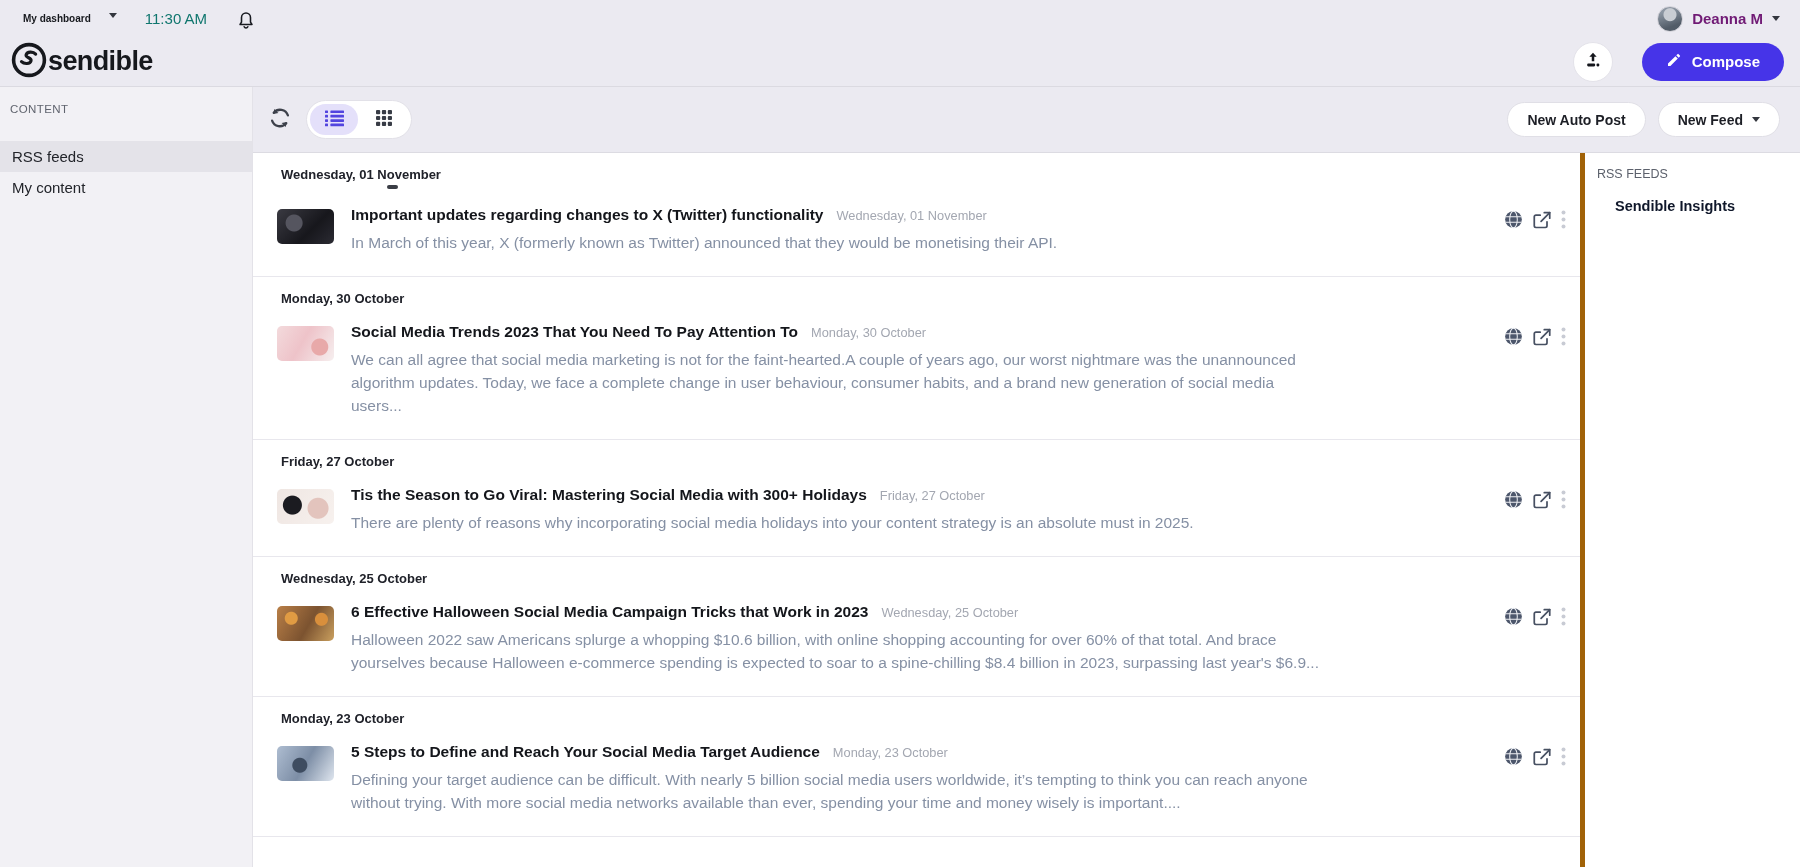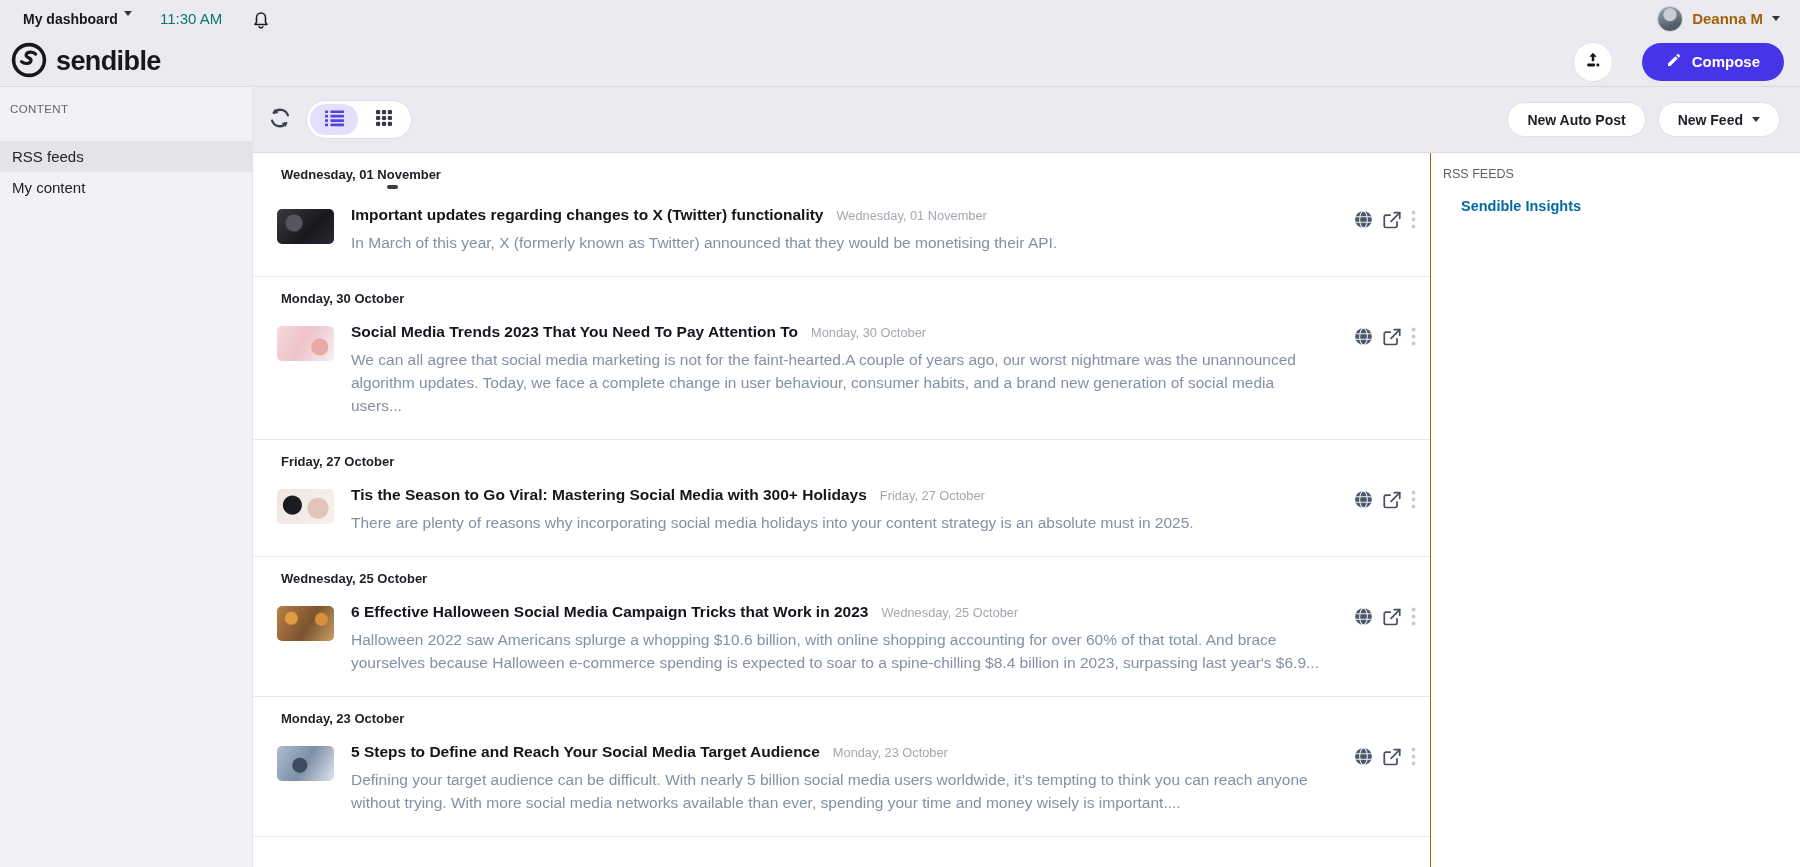--- a/index.html
+++ b/index.html
@@ -2,33 +2,33 @@
 <html><head>
 <meta charset="utf-8">
 <style>
   * { margin:0; padding:0; box-sizing:border-box; }
   html,body { width:1800px; height:867px; overflow:hidden; }
   body { font-family:"Liberation Sans", sans-serif; background:#ffffff; color:#1c1e25; }
 
   
   .topbar { height:37px; background:#ebeaf1; display:flex; align-items:center; justify-content:space-between; padding:0 20px 0 23px; }
   .tb-left { display:flex; align-items:center; gap:28px; }
-  .dash-select { display:flex; gap:6px; font-size:14px; font-weight:bold; color:#16181d; cursor:pointer; }
+  .dash-select { display:flex; gap:18px; font-size:10px; font-weight:bold; color:#16181d; cursor:pointer; }
   .caret { width:0; height:0; border-left:4.5px solid transparent; border-right:4.5px solid transparent; border-top:5.5px solid #33363e; display:inline-block; }
   .time { font-size:15px; color:#0f766e; }
   .bell { display:flex; align-items:center; }
   .tb-right { display:flex; align-items:center; gap:9px; cursor:pointer; }
   .avatar { width:26px; height:26px; border-radius:50%; background:
       radial-gradient(circle at 50% 32%, #c9cdd3 0 6px, transparent 7px),
       linear-gradient(160deg,#8d97a3 20%,#525c68 75%); border:1px solid #d5d4db; }
-  .uname { font-size:15px; font-weight:bold; color:#a16207; }
+  .uname { font-size:15px; font-weight:bold; color:#701a75; }
 
   
   .navbar { height:49px; background:#ebeaf1; display:flex; align-items:center; padding:0 16px 0 10px; }
-  .brand { display:flex; align-items:center; gap:8px; cursor:pointer; }
+  .brand { display:flex; align-items:center; cursor:pointer; }
   .brand-word { font-size:27px; font-weight:bold; letter-spacing:-0.6px; color:#16181d; }
   .main-nav { margin-left:70px; display:flex; gap:46px; height:100%; }
   .nav-item { display:flex; align-items:center; height:100%; position:relative; font-size:15px; color:#22242b; text-decoration:none; cursor:pointer; }
   .nav-item .plus { font-weight:bold; margin-left:6px; font-size:16px; }
   .nav-item.active { color:#5243e5; }
   .nav-item.active::after { content:""; position:absolute; left:-3px; right:-3px; bottom:7px; height:2px; background:#5243e5; }
   .nav-right { margin-left:auto; display:flex; align-items:center; gap:29px; }
   .upload-btn { width:40px; height:40px; border-radius:50%; background:#fff; border:1px solid #e4e3ea; display:flex; align-items:center; justify-content:center; cursor:pointer; }
   .compose-btn { height:38px; border-radius:20px; border:none; background:#4634e8; color:#fff; font-family:inherit; font-size:15px; font-weight:bold; display:flex; align-items:center; gap:10px; padding:0 24px; cursor:pointer; }
 
@@ -45,24 +45,24 @@
   .toolbar { height:65px; display:flex; align-items:center; padding:0 20px 0 14px; flex:none; }
   .refresh { background:none; border:none; display:flex; align-items:center; cursor:pointer; margin-right:13px; }
   .view-toggle { display:flex; align-items:center; background:#fff; border:1px solid #e2e1e8; border-radius:20px; padding:3px; gap:2px; }
   .vt { width:48px; height:31px; border:none; border-radius:16px; background:transparent; display:flex; align-items:center; justify-content:center; cursor:pointer; }
   .vt.active { background:#e4e0fa; }
   .toolbar-right { margin-left:auto; display:flex; align-items:center; gap:12px; }
   .pill { height:35px; border-radius:18px; background:#fff; border:1px solid #e0dfe6; font-family:inherit; font-size:14px; font-weight:bold; color:#1d1f26; padding:0 19px; display:flex; align-items:center; gap:9px; cursor:pointer; }
 
   
   .panes { flex:1; display:flex; background:#ffffff; border-top:1px solid #dcdbe2; overflow:hidden; min-height:0; }
-  .feed { width:1178px; flex:none; border-right:1px solid #a16207; overflow:hidden; }
+  .feed { width:1332px; flex:none; border-right:5px solid #a16207; overflow:hidden; }
   .right-panel { flex:1; padding:14px 10px 0 10px; }
   .rp-title { font-size:12.5px; color:#5c616c; margin-bottom:17px; padding-left:2px; }
-  .rp-item { font-size:14.5px; font-weight:bold; color:#0369a1; padding-left:20px; cursor:pointer; }
+  .rp-item { font-size:14.5px; font-weight:bold; color:#0f172a; padding-left:20px; cursor:pointer; }
 
   
   .group { border-bottom:1px solid #e8e7ed; padding:14px 0 22px; }
   .date-h { display:block; margin-left:28px; font-size:13px; font-weight:bold; color:#20222a; }
   .loading-dash { display:none; width:11px; height:3.5px; border-radius:2px; background:#3a3d45; margin:3px 0 0 134px; }
   .row { display:flex; align-items:flex-start; margin-top:17px; padding:0 14px 0 24px; }
   .thumb { width:57px; height:35px; border-radius:5px; margin-right:17px; margin-top:3px; flex:none; cursor:pointer; }
   .thumb-dark     { background:radial-gradient(circle at 30% 40%, #55555f 0 8px, transparent 9px), linear-gradient(135deg,#3a3a42,#17171c 60%,#2b2b33); }
   .thumb-pink     { background:radial-gradient(circle at 75% 60%, #e8a9a9 0 8px, transparent 9px), linear-gradient(120deg,#f3dadc,#eec3c9 45%,#f6efef); }
   .thumb-holiday  { background:radial-gradient(circle at 27% 46%, #1b1b20 0 9px, transparent 10px), radial-gradient(circle at 72% 55%, #e3c4bd 0 10px, transparent 11px), linear-gradient(120deg,#efe6e2,#f7f1ee); }

